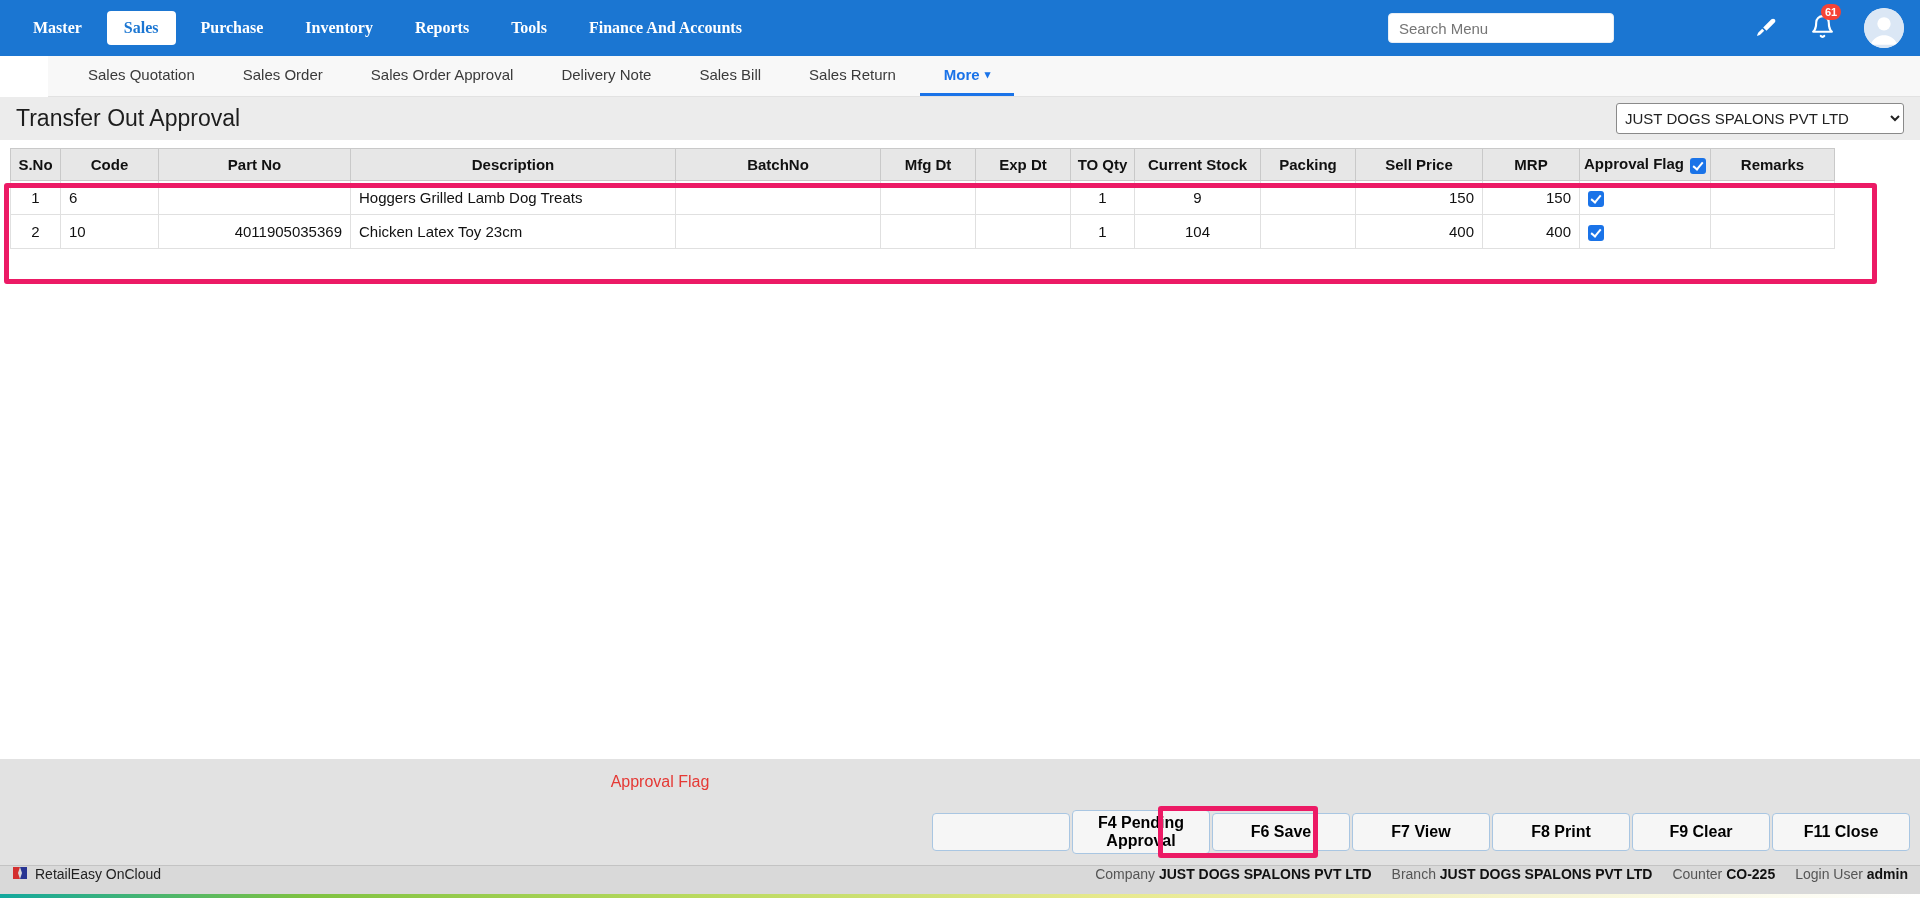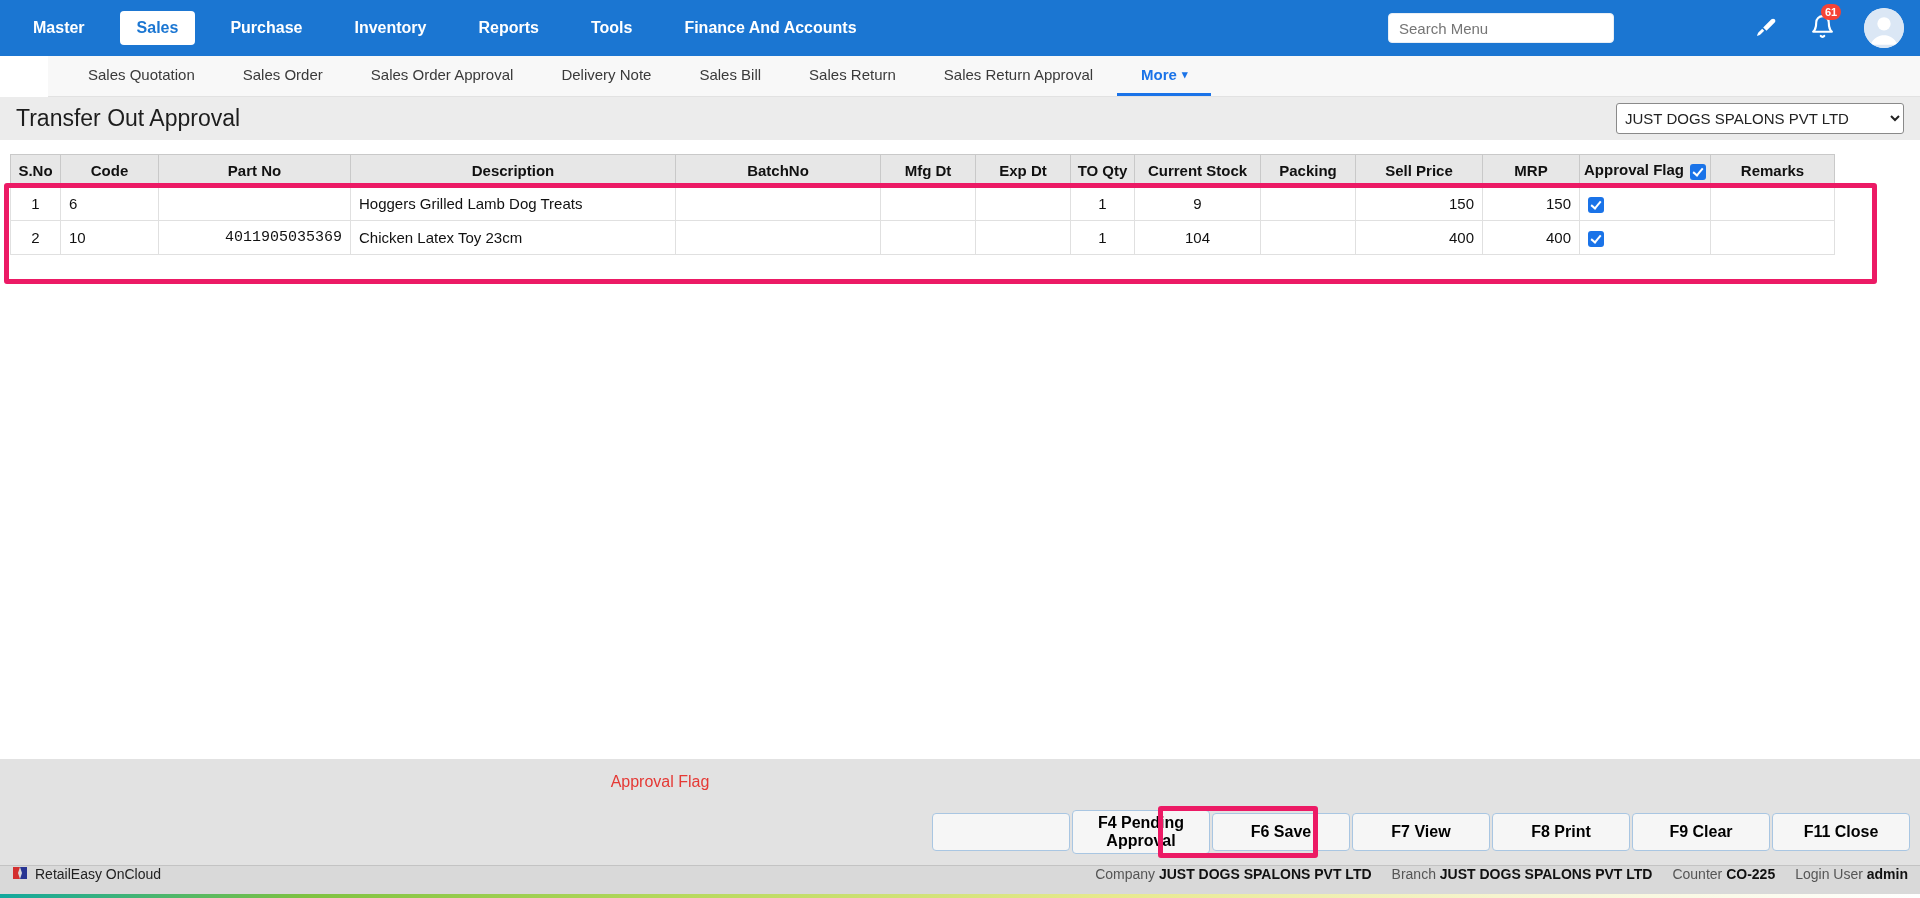--- a/index.html
+++ b/index.html
@@ -4,21 +4,21 @@
 <title>Transfer Out Approval</title>
 <style>
   * { margin:0; padding:0; box-sizing:border-box; }
   html,body { background:#ffffff; }
   body { font-family:"Liberation Sans", sans-serif; }
   .screen { position:relative; width:1920px; height:898px; background:#fff; overflow:hidden; }
 
   
   .topnav { position:absolute; top:0; left:0; right:0; height:56px; background:#1b76d2;
             display:flex; align-items:center; padding:0 16px; }
-  .topnav-items { display:flex; align-items:center; gap:18px; }
+  .topnav-items { display:flex; align-items:center; gap:8px;font-family:Liberation Serif, serif; }
   .nav-item { color:#fff; font-weight:bold; font-size:16px; padding:8px 17px; border-radius:4px; cursor:pointer; white-space:nowrap; }
   .nav-item.active { background:#ffffff; color:#1b76d2; }
   .topnav-right { margin-left:auto; display:flex; align-items:center; gap:28px; }
   .search-input { width:226px; height:30px; border:1px solid #e8eef5; border-radius:4px; padding:0 10px;
                   font-size:15px; margin-right:110px; font-family:inherit; color:#333; }
   .icon-btn { width:28px; height:28px; display:flex; align-items:center; justify-content:center; cursor:pointer; }
   .bell-wrap { position:relative; cursor:pointer; width:28px; height:28px; display:flex; align-items:center; justify-content:center; }
   .badge { position:absolute; top:-10px; left:13px; background:#f44336; color:#fff; font-size:11px; font-weight:bold;
            min-width:20px; height:16px; line-height:16px; padding:0 3px; border-radius:9px; text-align:center; }
   .avatar { width:40px; height:40px; border-radius:50%; overflow:hidden; background:#e7eef8; cursor:pointer; }
@@ -33,21 +33,21 @@
   .caret { font-size:11px; margin-left:5px; color:#1a73e8; }
 
   
   .pageheader { position:absolute; top:97px; left:0; right:0; height:43px; background:#ececec;
                 display:flex; align-items:center; padding:0 16px; }
   .page-title { font-size:23px; font-weight:400; color:#1d1d1d; }
   .company-select { margin-left:auto; width:288px; height:31px; font-size:15px; border:1px solid #8a8a8a;
                     border-radius:3px; background:#fff; padding:0 4px; font-family:inherit; color:#222; }
 
   
-  .table-wrap { position:absolute; top:154px; left:10px; }
+  .table-wrap { position:absolute; top:148px; left:10px; }
   table.grid { border-collapse:collapse; table-layout:fixed; }
   .grid th { background:#e7e7e7; font-size:15px; font-weight:bold; color:#111; height:32px;
              border:1px solid #c9c9c9; padding:0 4px; text-align:center; white-space:nowrap; overflow:hidden; }
   .grid td { height:34px; border:1px solid #e0e0e0; font-size:15px; color:#111; padding:0 8px;
              background:#fff; white-space:nowrap; overflow:hidden; }
   .cb { display:inline-block; width:16px; height:16px; background:#1a73e8; border-radius:3px; position:relative;
         vertical-align:middle; cursor:pointer; }
   .cb::after { content:""; position:absolute; left:5px; top:2px; width:4px; height:8px;
                border:solid #fff; border-width:0 2px 2px 0; transform:rotate(40deg); }
   .cb-header { margin-left:6px; }
@@ -129,23 +129,20 @@
         <span>Sales Order Approval</span>
       </div>
       <div class="subnav-item">
         <span>Delivery Note</span>
       </div>
       <div class="subnav-item">
         <span>Sales Bill</span>
       </div>
       <div class="subnav-item">
         <span>Sales Return</span>
-      </div>
-      <div class="subnav-item">
-        <span>Sales Return Approval</span>
       </div>
       <div class="subnav-item active">
         <span>More</span>
         <span class="caret">▾</span>
       </div>
     </div>
 
   <div class="pageheader">
     <h1 class="page-title">Transfer Out Approval</h1>
     <select class="company-select">
@@ -186,21 +183,21 @@
             <td class="cell-current_stock" style="text-align: center;">9</td>
             <td class="cell-packing" style="text-align: center;"></td>
             <td class="cell-sell_price" style="text-align: right;">150</td>
             <td class="cell-mrp" style="text-align: right;">150</td>
             <td class="cell-approval_flag" style="text-align: left;"><span class="cb"></span></td>
             <td class="cell-remarks" style="text-align: left;"></td>
           </tr>
           <tr class="grid-row">
             <td class="cell-sno" style="text-align: center;">2</td>
             <td class="cell-code" style="text-align: left;">10</td>
-            <td class="cell-part_no" style="text-align: right; font-family: Liberation Mono, monospace;">4011905035369</td>
+            <td class="cell-part_no" style="text-align: right;">4011905035369</td>
             <td class="cell-description" style="text-align: left;">Chicken Latex Toy 23cm</td>
             <td class="cell-batch_no" style="text-align: left;"></td>
             <td class="cell-mfg_dt" style="text-align: center;"></td>
             <td class="cell-exp_dt" style="text-align: center;"></td>
             <td class="cell-to_qty" style="text-align: center;">1</td>
             <td class="cell-current_stock" style="text-align: center;">104</td>
             <td class="cell-packing" style="text-align: center;"></td>
             <td class="cell-sell_price" style="text-align: right;">400</td>
             <td class="cell-mrp" style="text-align: right;">400</td>
             <td class="cell-approval_flag" style="text-align: left;"><span class="cb"></span></td>

